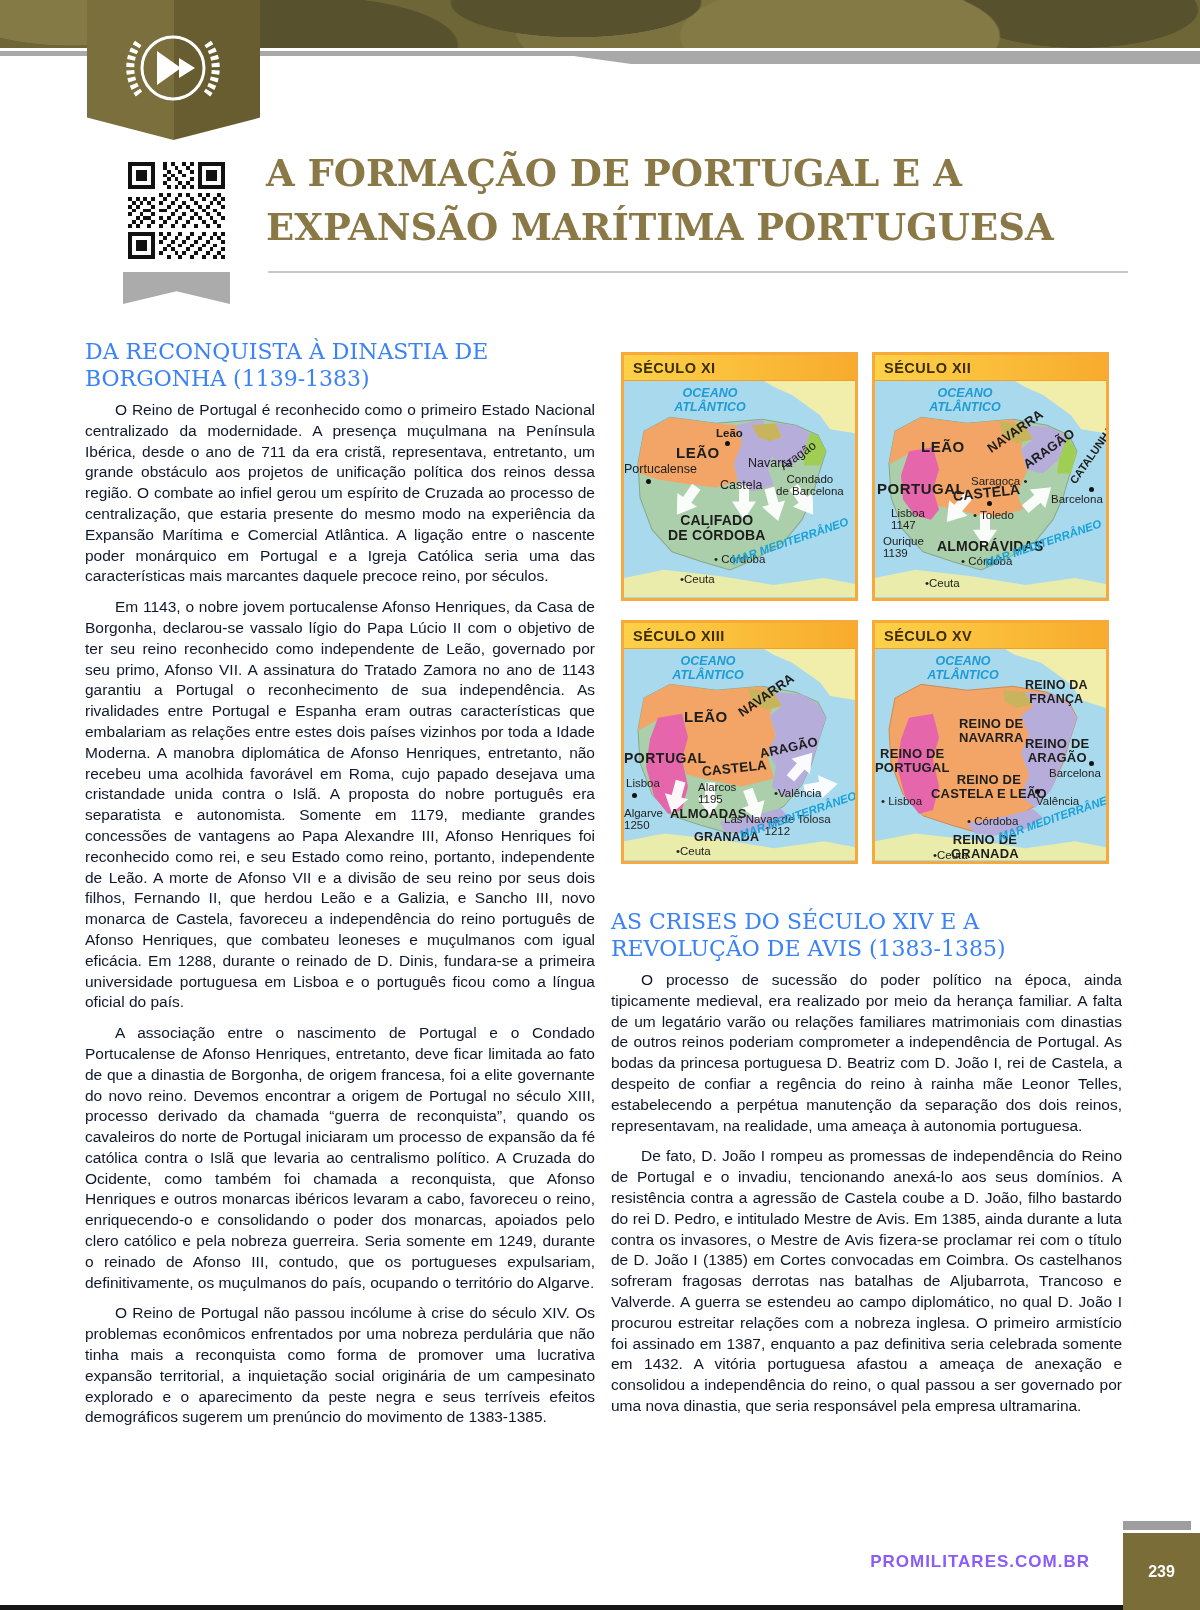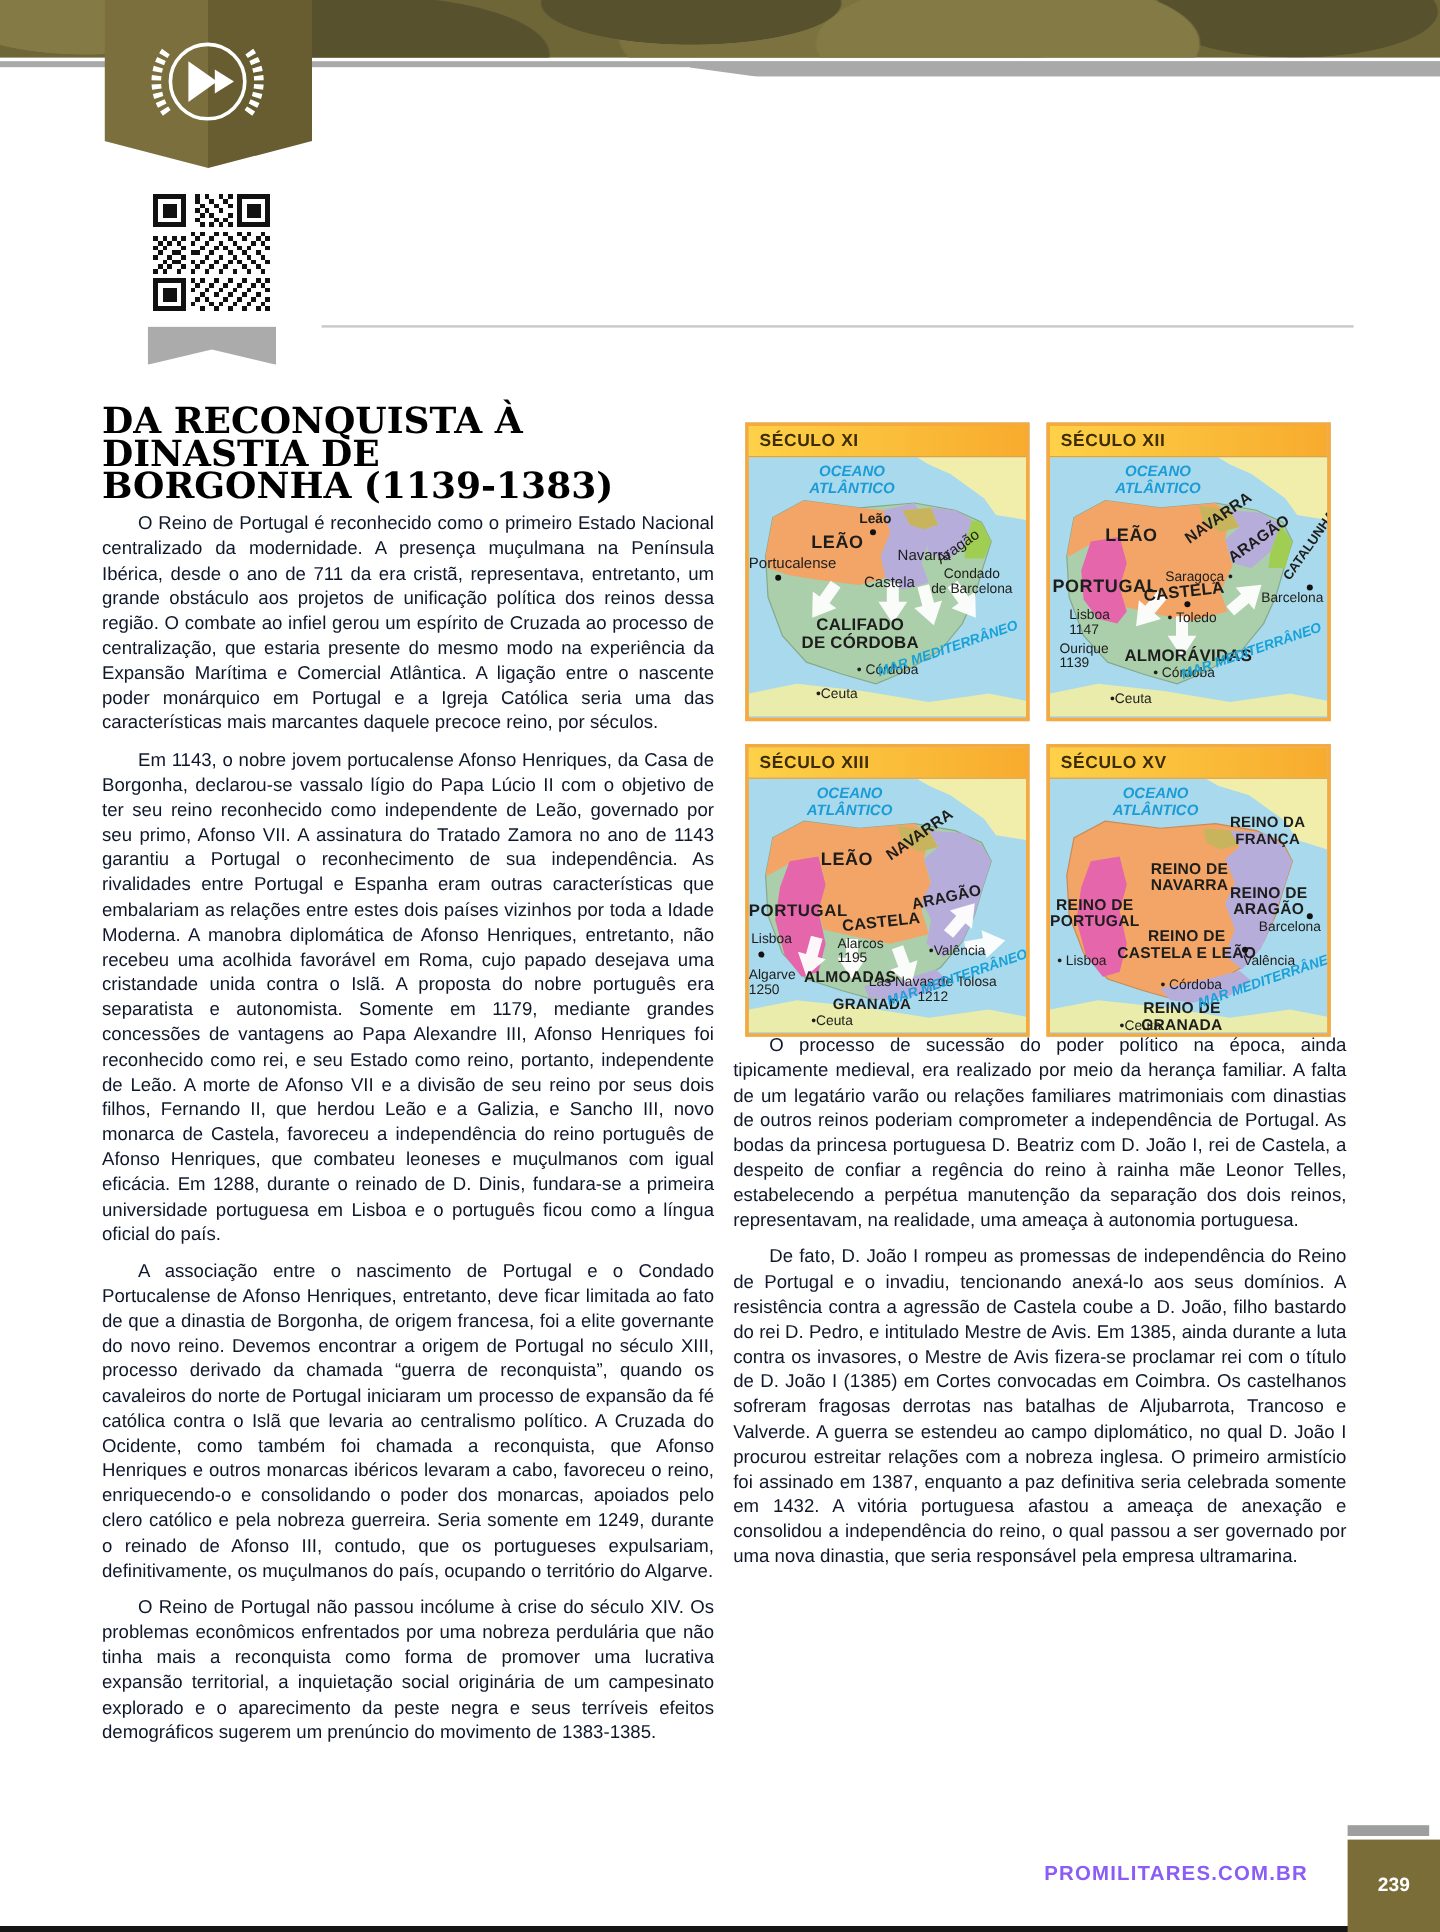--- a/index.html
+++ b/index.html
@@ -29,22 +29,22 @@
 
   .page-title{position:absolute;left:266px;top:146px;width:870px;
       font-family:"DejaVu Serif","Liberation Serif",serif;font-weight:bold;
       font-size:37px;line-height:54px;color:#8a7846;white-space:pre-line;letter-spacing:0px;}
   .title-rule{position:absolute;left:268px;top:271px;width:860px;height:2px;background:#c9c9c9;}
 
   
   .col{position:absolute;top:338px;}
   .col-left{left:85px;width:510px;}
   .col-right{left:611px;width:511px;}
-  .sec-heading{font-family:"DejaVu Serif","Liberation Serif",serif;font-weight:bold;
-      font-size:30px;line-height:27px;color:#000000;white-space:pre-line;margin:0 0 8px 0;}
+  .sec-heading{font-family:"DejaVu Serif","Liberation Serif",serif;font-weight:normal;
+      font-size:22px;line-height:27px;color:#3b82f6;white-space:pre-line;margin:0 0 8px 0;}
   .body-text{font-size:15.5px;line-height:20.8px;color:#0f172a;text-align:justify;
       text-indent:30px;margin:0 0 10px 0;}
 
   
   .maps-wrap{position:relative;height:524px;}
   .map-panel{position:absolute;width:231px;border:3px solid #f7a93c;background:#a9d9ec;}
   .map-head{height:26px;background:linear-gradient(90deg,#fdd148,#f8ab2e);
       display:flex;align-items:center;padding-left:9px;box-sizing:border-box;
       font-weight:bold;font-size:14.5px;color:#3c2d05;letter-spacing:.5px;border-bottom:1px solid #f49f20;}
   .map-body{position:relative;overflow:hidden;padding-left:48px;}
@@ -99,20 +99,22 @@
           <rect x="1" y="19" width="5" height="5" fill="#fff"></rect>
         <rect x="2" y="2" width="3" height="3"></rect>
           <rect x="20" y="2" width="3" height="3"></rect>
           <rect x="2" y="20" width="3" height="3"></rect>
         <path d="M9 0h1v1h-1zM11 0h1v1h-1zM14 0h1v1h-1zM16 0h1v1h-1zM9 1h1v1h-1zM12 1h1v1h-1zM15 1h1v1h-1zM10 2h1v1h-1zM13 2h1v1h-1zM16 2h1v1h-1zM9 3h1v1h-1zM11 3h1v1h-1zM14 3h1v1h-1zM10 4h1v1h-1zM12 4h1v1h-1zM16 4h1v1h-1zM9 5h1v1h-1zM13 5h1v1h-1zM15 5h1v1h-1zM10 6h1v1h-1zM12 6h1v1h-1zM14 6h1v1h-1zM16 6h1v1h-1zM0 9h1v1h-1zM2 9h1v1h-1zM4 9h1v1h-1zM6 9h1v1h-1zM1 10h1v1h-1zM3 10h1v1h-1zM5 10h1v1h-1zM0 11h1v1h-1zM2 11h1v1h-1zM6 11h1v1h-1zM1 12h1v1h-1zM4 12h1v1h-1zM5 12h1v1h-1zM0 13h1v1h-1zM3 13h1v1h-1zM6 13h1v1h-1zM2 14h1v1h-1zM4 14h1v1h-1zM5 14h1v1h-1zM1 15h1v1h-1zM3 15h1v1h-1zM6 15h1v1h-1zM0 16h1v1h-1zM2 16h1v1h-1zM5 16h1v1h-1zM8 8h1v1h-1zM10 8h1v1h-1zM13 8h1v1h-1zM15 8h1v1h-1zM18 8h1v1h-1zM20 8h1v1h-1zM23 8h1v1h-1zM9 9h1v1h-1zM12 9h1v1h-1zM16 9h1v1h-1zM19 9h1v1h-1zM22 9h1v1h-1zM24 9h1v1h-1zM8 10h1v1h-1zM11 10h1v1h-1zM14 10h1v1h-1zM17 10h1v1h-1zM21 10h1v1h-1zM23 10h1v1h-1zM10 11h1v1h-1zM13 11h1v1h-1zM15 11h1v1h-1zM18 11h1v1h-1zM20 11h1v1h-1zM24 11h1v1h-1zM8 12h1v1h-1zM9 12h1v1h-1zM12 12h1v1h-1zM16 12h1v1h-1zM19 12h1v1h-1zM22 12h1v1h-1zM11 13h1v1h-1zM14 13h1v1h-1zM17 13h1v1h-1zM20 13h1v1h-1zM23 13h1v1h-1zM8 14h1v1h-1zM10 14h1v1h-1zM13 14h1v1h-1zM16 14h1v1h-1zM18 14h1v1h-1zM21 14h1v1h-1zM24 14h1v1h-1zM9 15h1v1h-1zM12 15h1v1h-1zM15 15h1v1h-1zM19 15h1v1h-1zM22 15h1v1h-1zM8 16h1v1h-1zM11 16h1v1h-1zM14 16h1v1h-1zM17 16h1v1h-1zM20 16h1v1h-1zM23 16h1v1h-1zM8 18h1v1h-1zM10 18h1v1h-1zM13 18h1v1h-1zM16 18h1v1h-1zM19 18h1v1h-1zM22 18h1v1h-1zM24 18h1v1h-1zM9 19h1v1h-1zM12 19h1v1h-1zM15 19h1v1h-1zM18 19h1v1h-1zM21 19h1v1h-1zM23 19h1v1h-1zM8 20h1v1h-1zM11 20h1v1h-1zM14 20h1v1h-1zM17 20h1v1h-1zM20 20h1v1h-1zM24 20h1v1h-1zM10 21h1v1h-1zM13 21h1v1h-1zM16 21h1v1h-1zM19 21h1v1h-1zM22 21h1v1h-1zM9 22h1v1h-1zM11 22h1v1h-1zM15 22h1v1h-1zM18 22h1v1h-1zM21 22h1v1h-1zM24 22h1v1h-1zM8 23h1v1h-1zM12 23h1v1h-1zM14 23h1v1h-1zM17 23h1v1h-1zM20 23h1v1h-1zM23 23h1v1h-1zM10 24h1v1h-1zM13 24h1v1h-1zM16 24h1v1h-1zM19 24h1v1h-1zM22 24h1v1h-1zM24 24h1v1h-1z"></path>
       </g>
     </svg>
   </div>
   <div class="bookmark"></div>
 
+  <div class="page-title">A FORMAÇÃO DE PORTUGAL E A
+EXPANSÃO MARÍTIMA PORTUGUESA</div>
   <div class="title-rule"></div>
 
   <div class="col col-left">
     <h2 class="sec-heading">DA RECONQUISTA À DINASTIA DE
 BORGONHA (1139-1383)</h2>
     <p class="body-text">O Reino de Portugal é reconhecido como o primeiro Estado Nacional centralizado da modernidade. A presença muçulmana na Península Ibérica, desde o ano de 711 da era cristã, representava, entretanto, um grande obstáculo aos projetos de unificação política dos reinos dessa região. O combate ao infiel gerou um espírito de Cruzada ao processo de centralização, que estaria presente do mesmo modo na experiência da Expansão Marítima e Comercial Atlântica. A ligação entre o nascente poder monárquico em Portugal e a Igreja Católica seria uma das características mais marcantes daquele precoce reino, por séculos.</p>
     <p class="body-text">Em 1143, o nobre jovem portucalense Afonso Henriques, da Casa de Borgonha, declarou-se vassalo lígio do Papa Lúcio II com o objetivo de ter seu reino reconhecido como independente de Leão, governado por seu primo, Afonso VII. A assinatura do Tratado Zamora no ano de 1143 garantiu a Portugal o reconhecimento de sua independência. As rivalidades entre Portugal e Espanha eram outras características que embalariam as relações entre estes dois países vizinhos por toda a Idade Moderna. A manobra diplomática de Afonso Henriques, entretanto, não recebeu uma acolhida favorável em Roma, cujo papado desejava uma cristandade unida contra o Islã. A proposta do nobre português era separatista e autonomista. Somente em 1179, mediante grandes concessões de vantagens ao Papa Alexandre III, Afonso Henriques foi reconhecido como rei, e seu Estado como reino, portanto, independente de Leão. A morte de Afonso VII e a divisão de seu reino por seus dois filhos, Fernando II, que herdou Leão e a Galizia, e Sancho III, novo monarca de Castela, favoreceu a independência do reino português de Afonso Henriques, que combateu leoneses e muçulmanos com igual eficácia. Em 1288, durante o reinado de D. Dinis, fundara-se a primeira universidade portuguesa em Lisboa e o português ficou como a língua oficial do país.</p>
     <p class="body-text">A associação entre o nascimento de Portugal e o Condado Portucalense de Afonso Henriques, entretanto, deve ficar limitada ao fato de que a dinastia de Borgonha, de origem francesa, foi a elite governante do novo reino. Devemos encontrar a origem de Portugal no século XIII, processo derivado da chamada “guerra de reconquista”, quando os cavaleiros do norte de Portugal iniciaram um processo de expansão da fé católica contra o Islã que levaria ao centralismo político. A Cruzada do Ocidente, como também foi chamada a reconquista, que Afonso Henriques e outros monarcas ibéricos levaram a cabo, favoreceu o reino, enriquecendo-o e consolidando o poder dos monarcas, apoiados pelo clero católico e pela nobreza guerreira. Seria somente em 1249, durante o reinado de Afonso III, contudo, que os portugueses expulsariam, definitivamente, os muçulmanos do país, ocupando o território do Algarve.</p>
     <p class="body-text">O Reino de Portugal não passou incólume à crise do século XIV. Os problemas econômicos enfrentados por uma nobreza perdulária que não tinha mais a reconquista como forma de promover uma lucrativa expansão territorial, a inquietação social originária de um campesinato explorado e o aparecimento da peste negra e seus terríveis efeitos demográficos sugerem um prenúncio do movimento de 1383-1385.</p>
   </div>
@@ -288,20 +290,22 @@
           <span class="dot" style="left:160px;top:140px;"></span>
           <span class="ml city" style="left:92px;top:166px;">• Córdoba</span>
           <span class="ml big" style="left:76px;top:184px;">REINO DE
 GRANADA</span>
           <span class="ml city" style="left:58px;top:200px;">•Ceuta</span>
           <span class="ml mar" style="left:124px;top:182px;">MAR MEDITERRÂNEO</span>
         </div>
       </div>
     </div>
 
+    <h2 class="sec-heading" style="margin-top:46px;">AS CRISES DO SÉCULO XIV E A
+REVOLUÇÃO DE AVIS (1383-1385)</h2>
     <p class="body-text">O processo de sucessão do poder político na época, ainda tipicamente medieval, era realizado por meio da herança familiar. A falta de um legatário varão ou relações familiares matrimoniais com dinastias de outros reinos poderiam comprometer a independência de Portugal. As bodas da princesa portuguesa D. Beatriz com D. João I, rei de Castela, a despeito de confiar a regência do reino à rainha mãe Leonor Telles, estabelecendo a perpétua manutenção da separação dos dois reinos, representavam, na realidade, uma ameaça à autonomia portuguesa.</p>
     <p class="body-text">De fato, D. João I rompeu as promessas de independência do Reino de Portugal e o invadiu, tencionando anexá-lo aos seus domínios. A resistência contra a agressão de Castela coube a D. João, filho bastardo do rei D. Pedro, e intitulado Mestre de Avis. Em 1385, ainda durante a luta contra os invasores, o Mestre de Avis fizera-se proclamar rei com o título de D. João I (1385) em Cortes convocadas em Coimbra. Os castelhanos sofreram fragosas derrotas nas batalhas de Aljubarrota, Trancoso e Valverde. A guerra se estendeu ao campo diplomático, no qual D. João I procurou estreitar relações com a nobreza inglesa. O primeiro armistício foi assinado em 1387, enquanto a paz definitiva seria celebrada somente em 1432. A vitória portuguesa afastou a ameaça de anexação e consolidou a independência do reino, o qual passou a ser governado por uma nova dinastia, que seria responsável pela empresa ultramarina.</p>
   </div>
 
   <div class="footer-site">PROMILITARES.COM.BR</div>
   <div class="bottom-edge"></div>
   <div class="footer-tab"></div>
   <div class="page-badge">239</div>
 
 </div>

